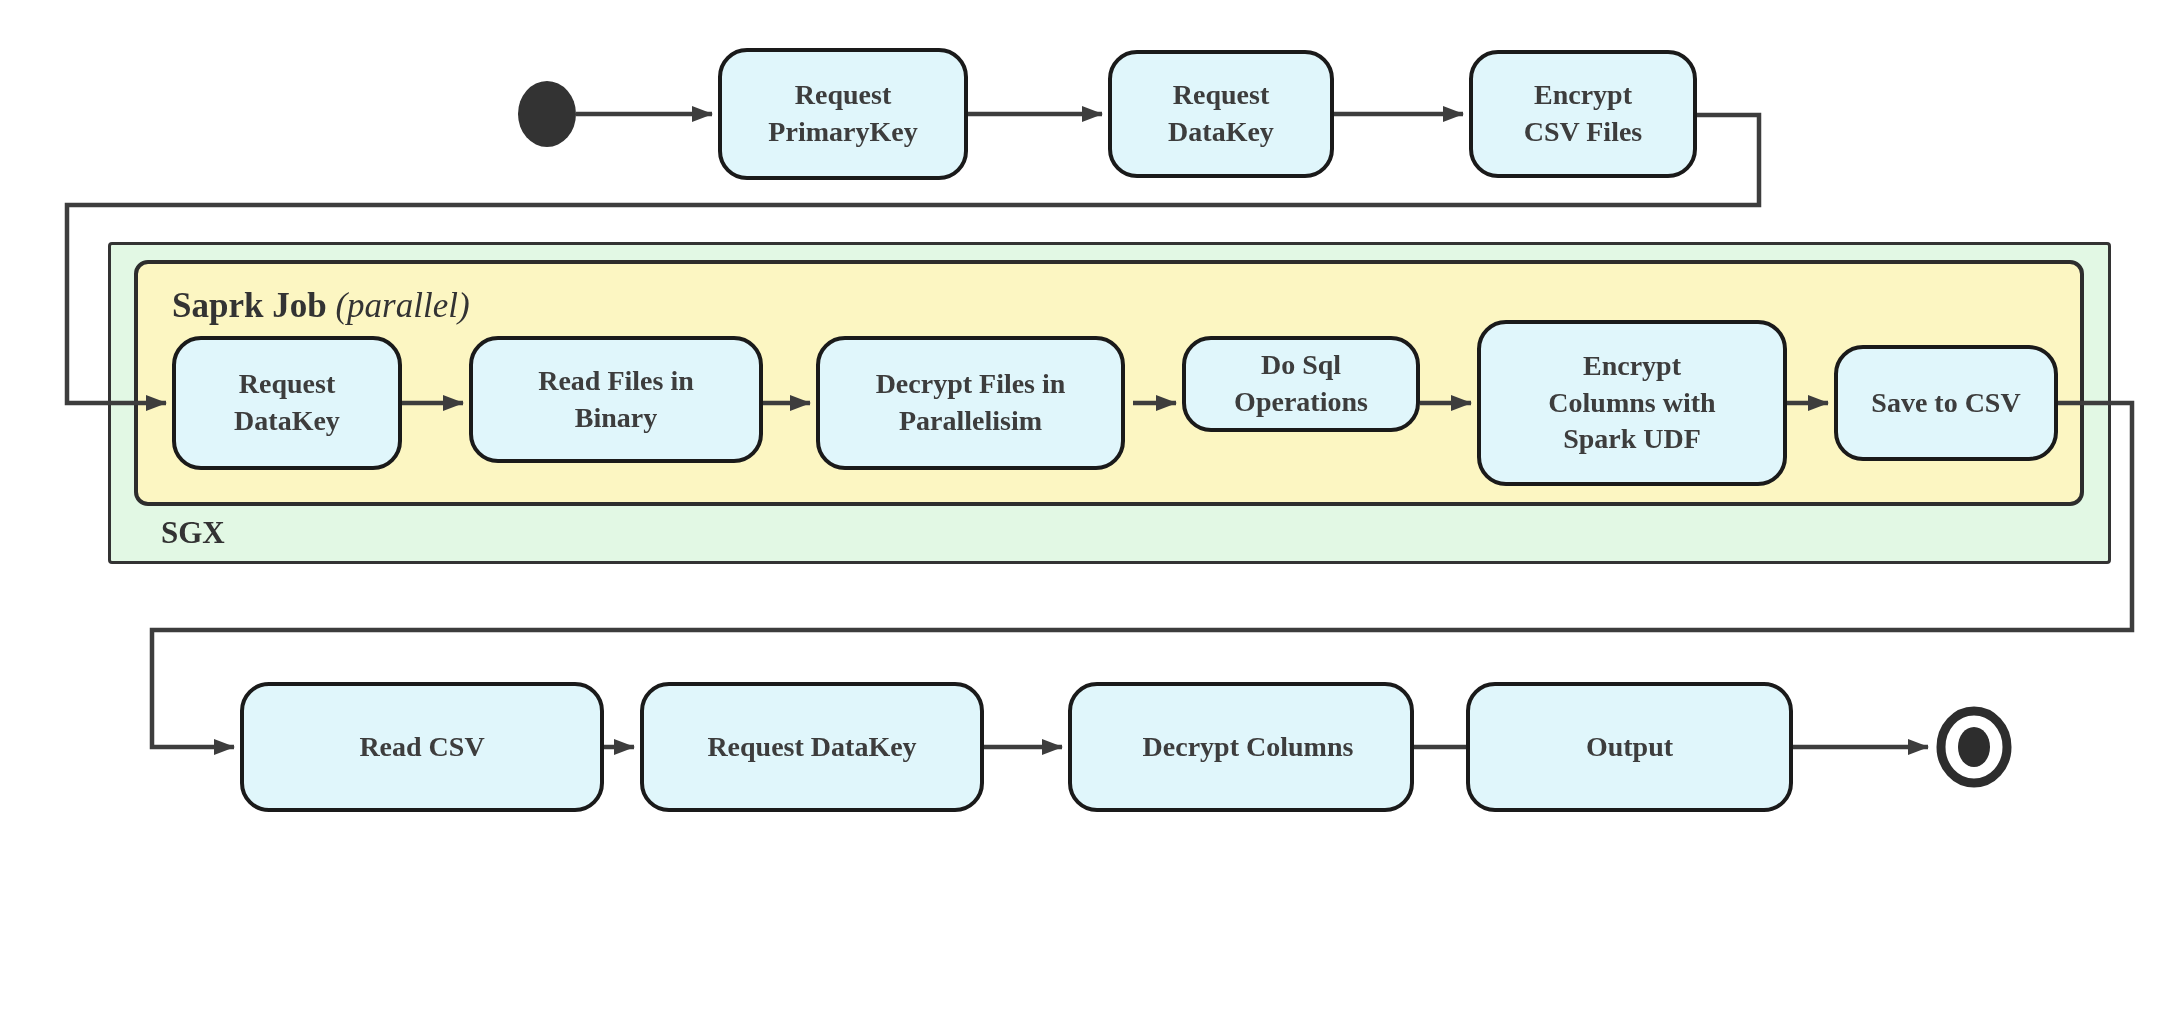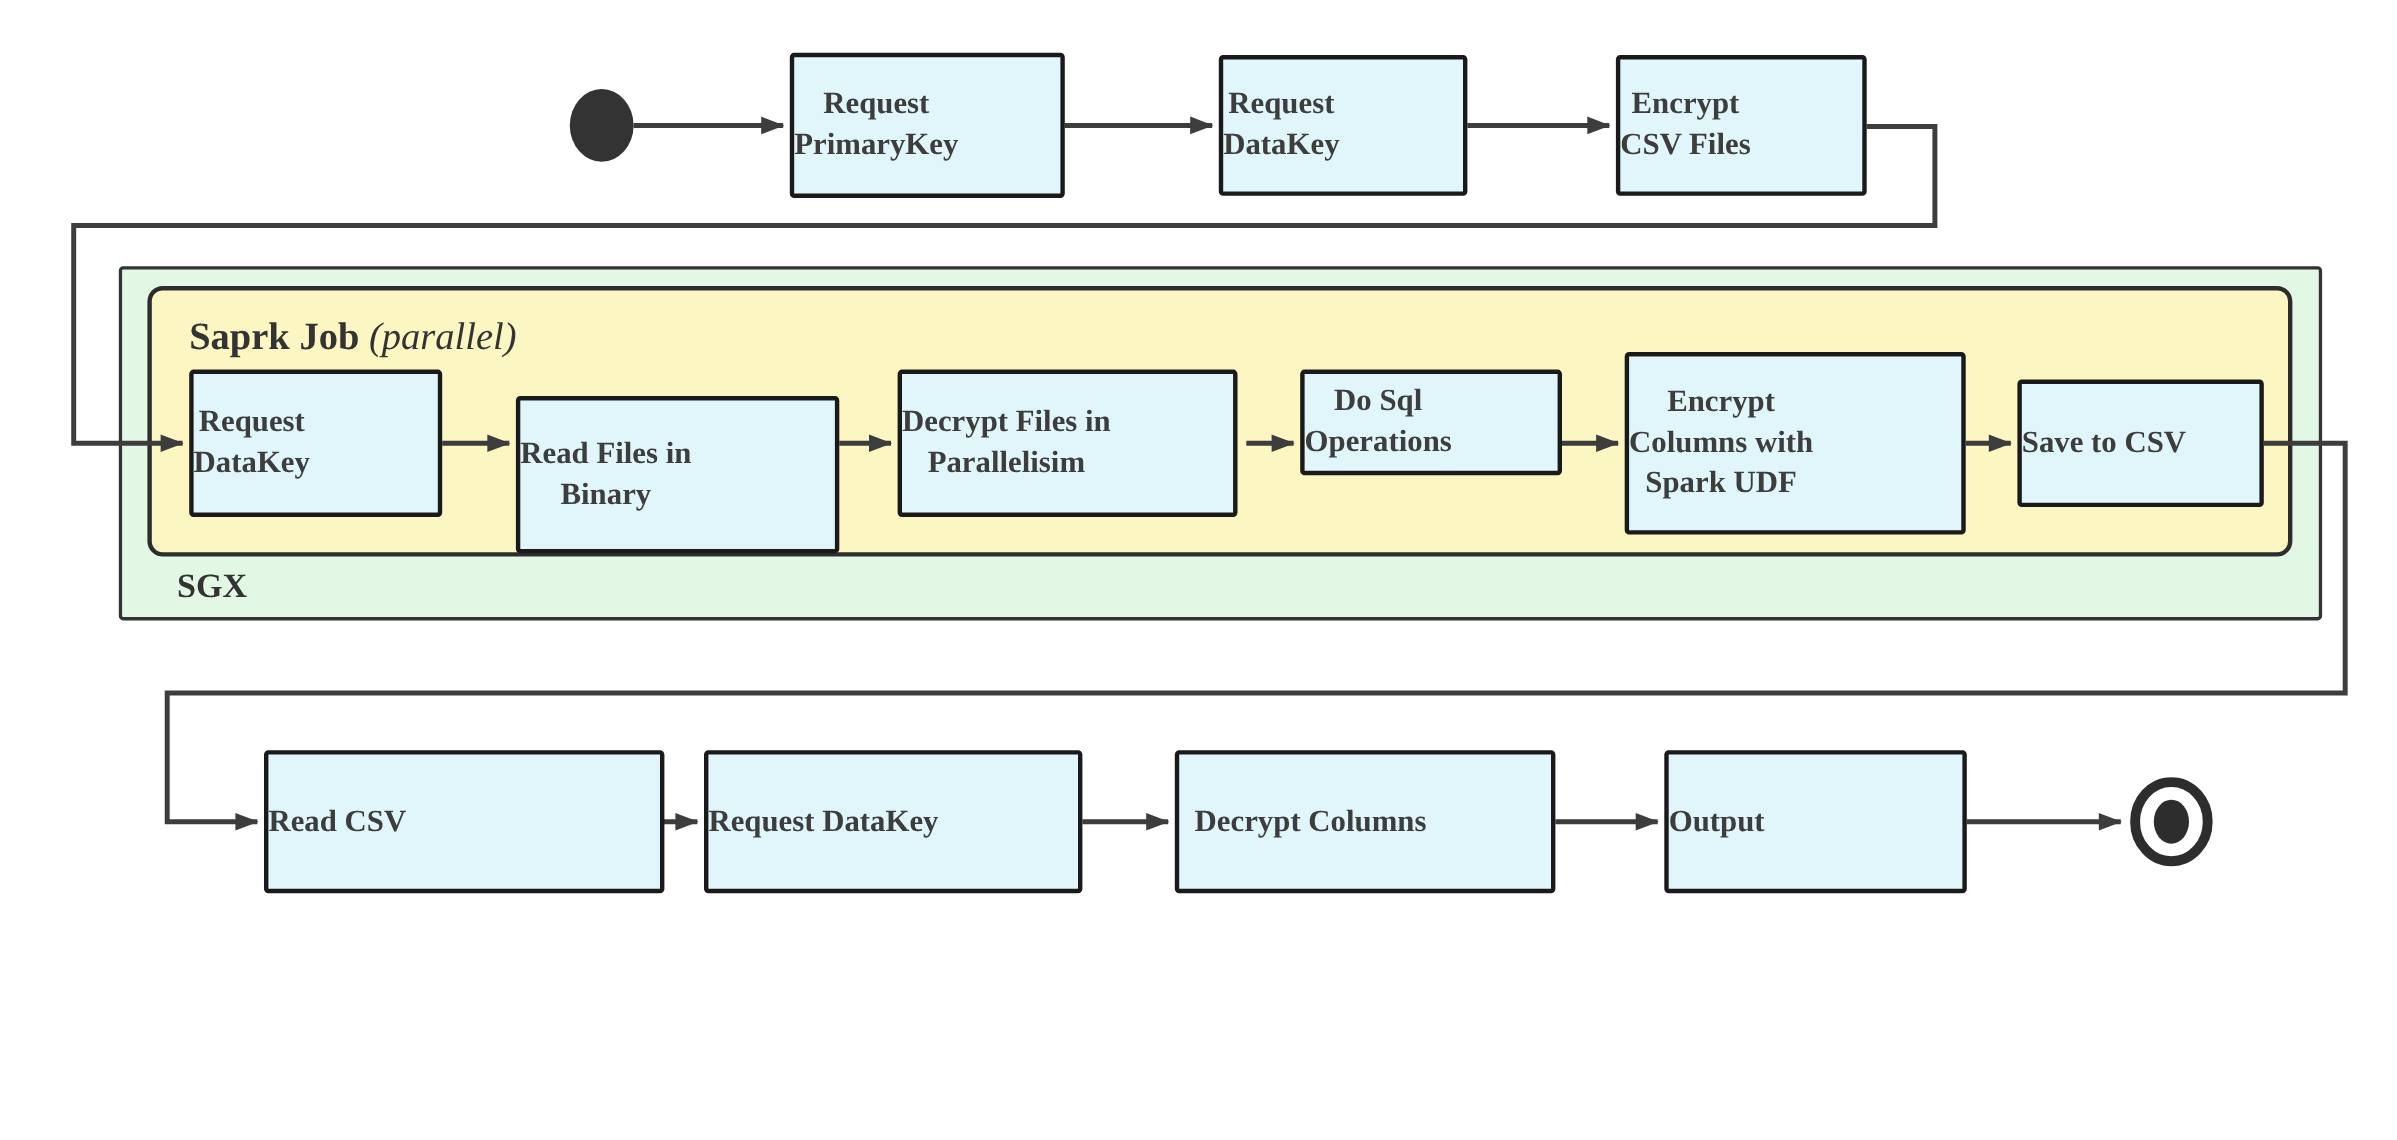--- a/index.html
+++ b/index.html
@@ -48,24 +48,24 @@
   .edge-layer {
     position: absolute;
     left: 0; top: 0;
     pointer-events: none;
   }
   .node {
     position: absolute;
     box-sizing: border-box;
     background: #e0f6fb;
     border: 4px solid #1a1a1a;
-    border-radius: 4px;
+    border-radius: 29px;
     display: flex;
     align-items: center;
-    justify-content: flex-start;
+    justify-content: center;
     text-align: center;
     font-weight: bold;
     font-size: 28px;
     line-height: 1.32;
     color: #3d3d3d;
   }
   .node span { white-space: pre-line; }
   .caption {
     position: absolute;
     left: 1124px; top: 888px;
@@ -127,21 +127,21 @@
   </div>
   <div class="node" style="left:1469px; top:50px; width:228px; height:128px;">
     <span>Encrypt
 CSV Files</span>
   </div>
 
   <div class="node" style="left:172px; top:336px; width:230px; height:134px;">
     <span>Request
 DataKey</span>
   </div>
-  <div class="node" style="left:469px; top:336px; width:294px; height:143px;margin-top:24px;">
+  <div class="node" style="left:469px; top:336px; width:294px; height:127px;">
     <span>Read Files in
 Binary</span>
   </div>
   <div class="node" style="left:816px; top:336px; width:309px; height:134px;">
     <span>Decrypt Files in
 Parallelisim</span>
   </div>
   <div class="node" style="left:1182px; top:336px; width:238px; height:96px;">
     <span>Do Sql
 Operations</span>
@@ -157,18 +157,18 @@
 
   <div class="node" style="left:240px; top:682px; width:364px; height:130px;">
     <span>Read CSV</span>
   </div>
   <div class="node" style="left:640px; top:682px; width:344px; height:130px;">
     <span>Request DataKey</span>
   </div>
   <div class="node" style="left:1068px; top:682px; width:346px; height:130px;padding-left:14px;">
     <span>Decrypt Columns</span>
   </div>
-  <div class="node" style="left:1513px; top:682px; width:275px; height:130px;">
+  <div class="node" style="left:1466px; top:682px; width:327px; height:130px;">
     <span>Output</span>
   </div>
 
 
 </div>
 
 </body></html>

